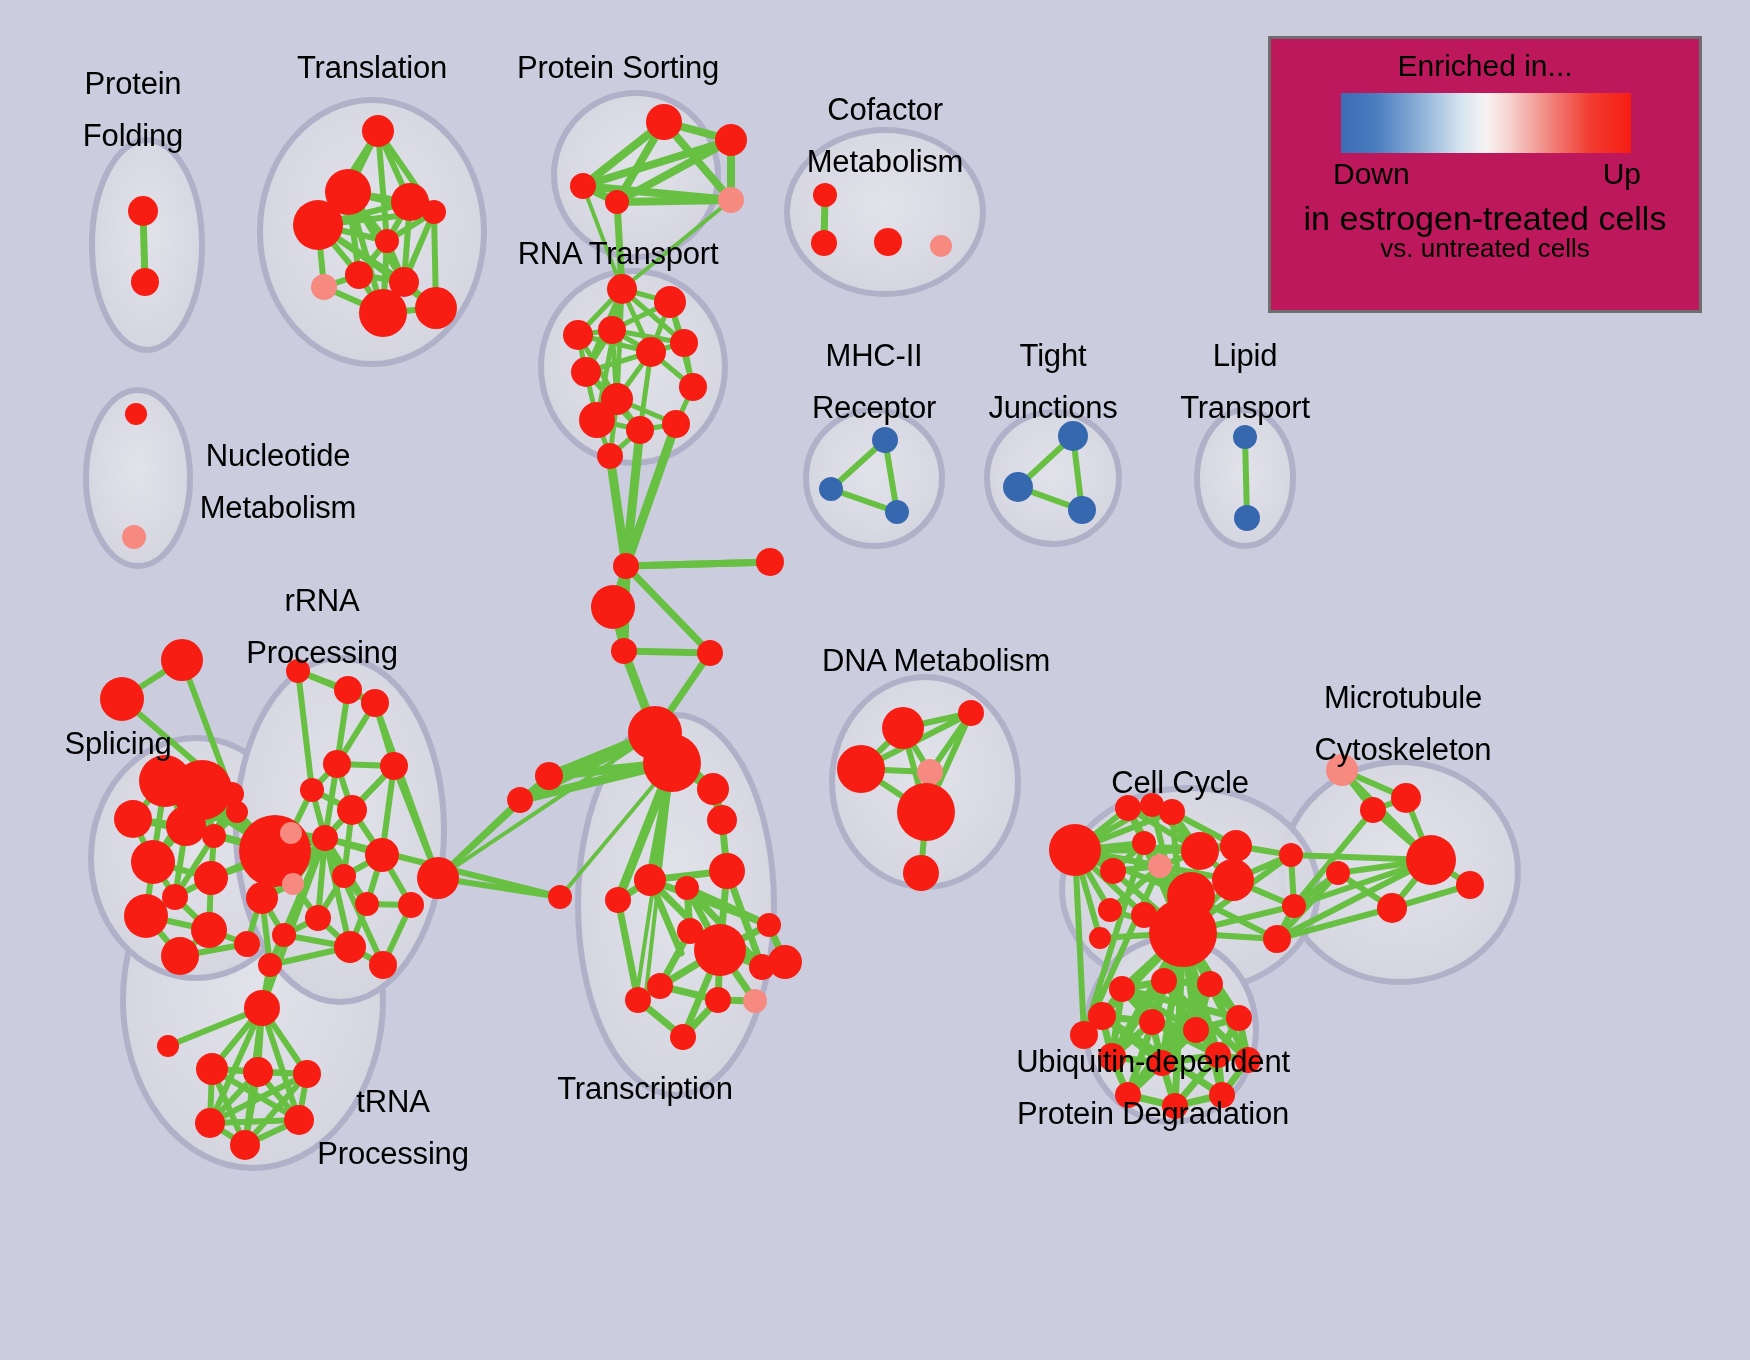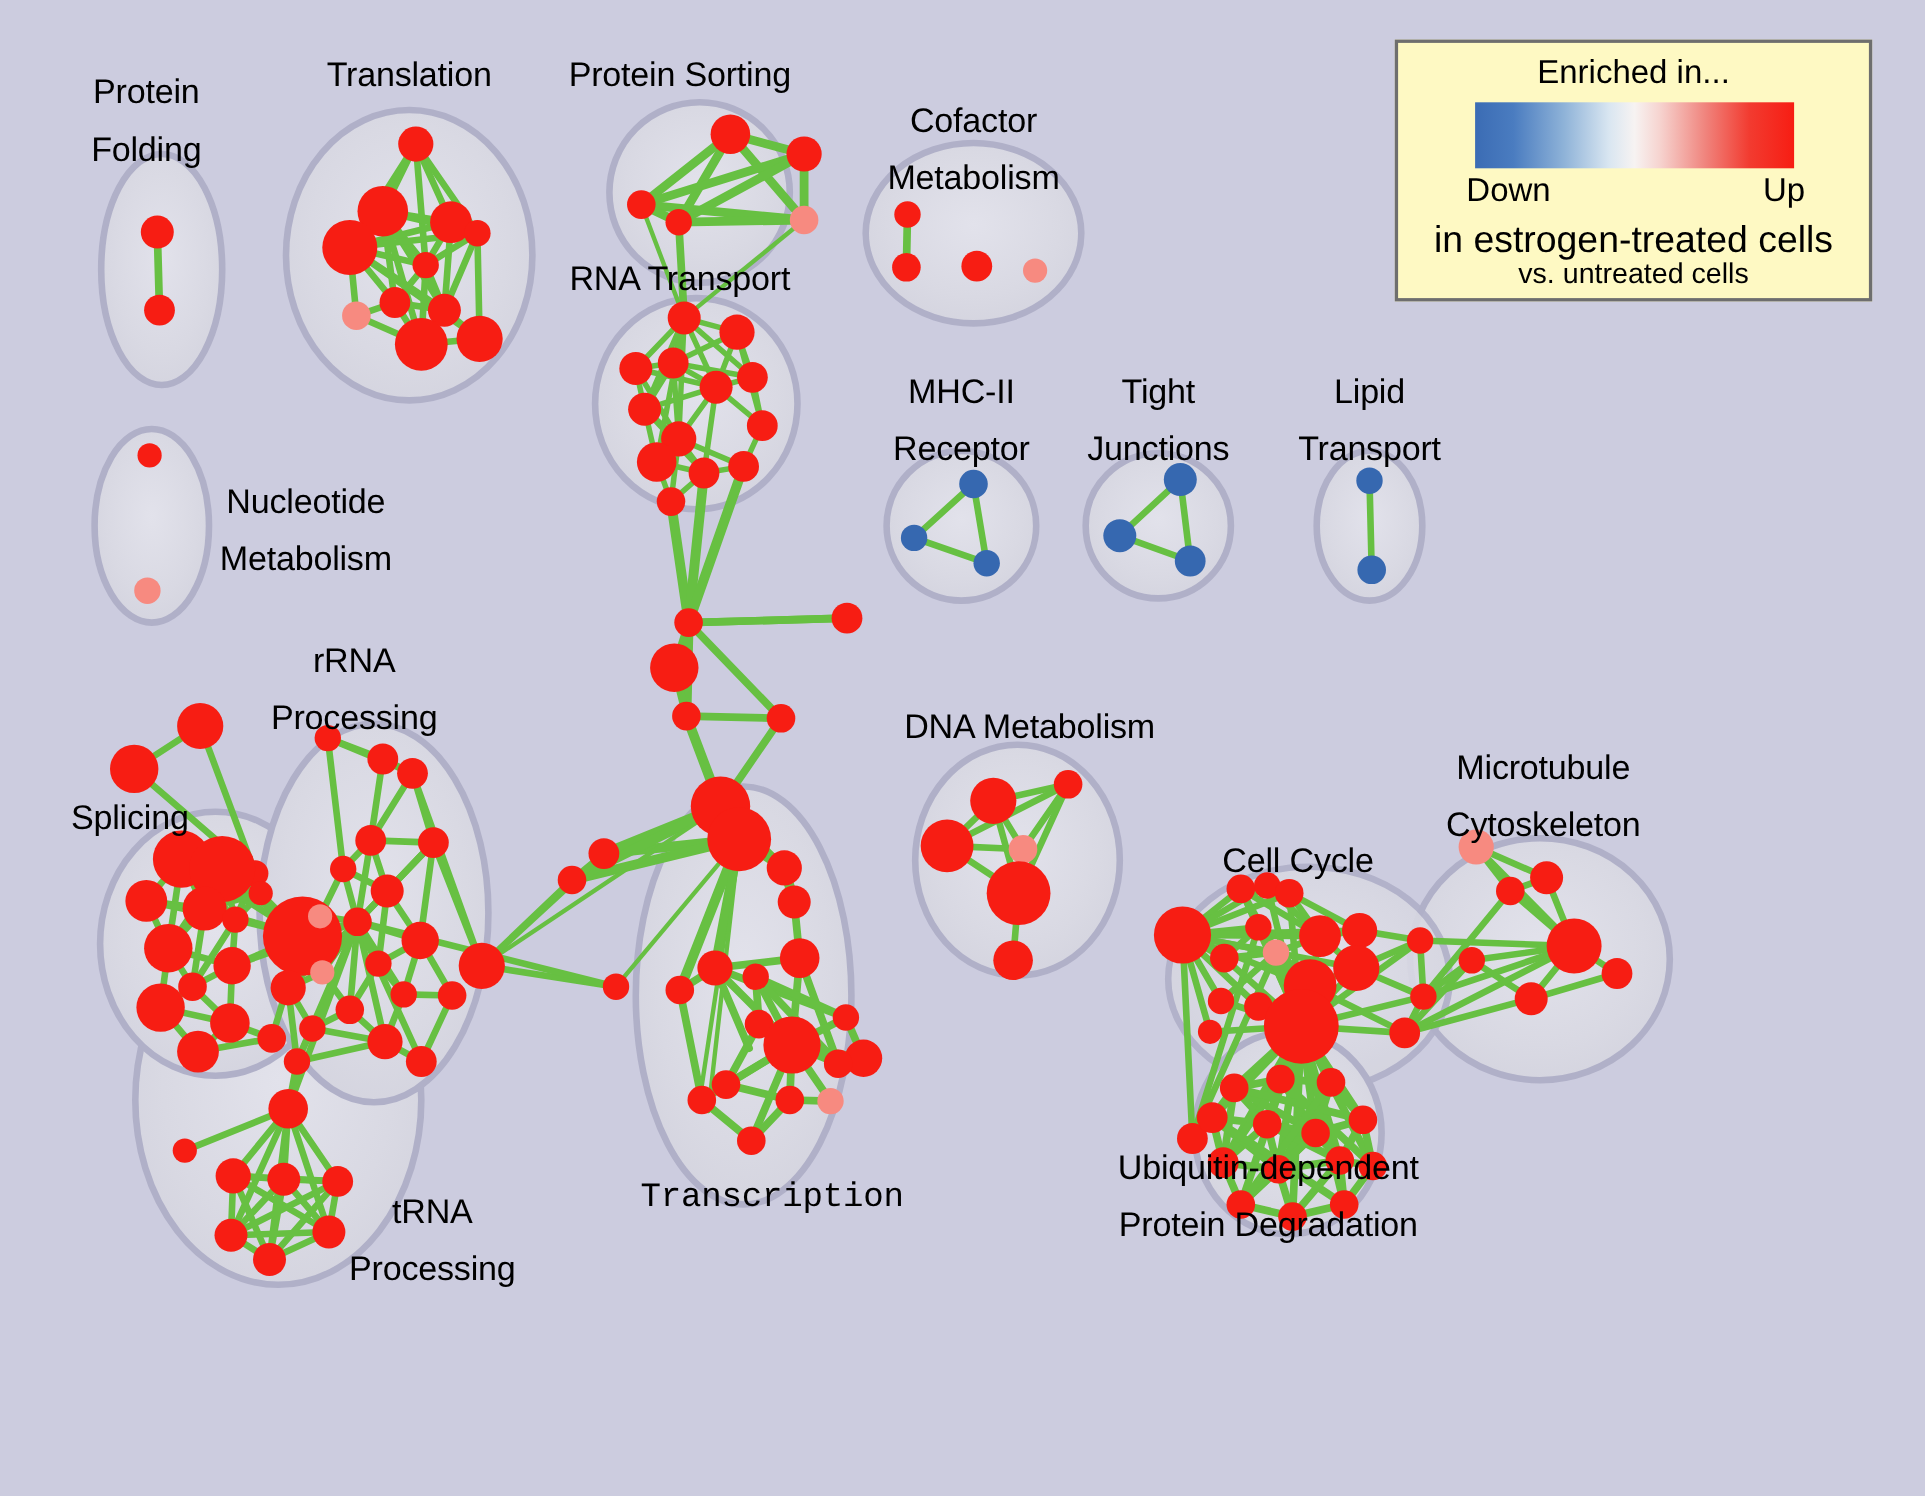--- a/index.html
+++ b/index.html
@@ -41,22 +41,22 @@
     letter-spacing: -0.2px;
     transform: translateX(-50%);
     pointer-events: none;
   }
   
   #legend-box {
     position: absolute;
     left: 1268px;
     top: 36px;
     width: 434px;
-    height: 238px;
-    background: #fef9c3;
+    height: 277px;
+    background: #be185d;
     border: 3px solid #6e6e6e;
     box-sizing: border-box;
   }
   #legend-title {
     position: absolute;
     top: 10px;
     left: 0;
     width: 100%;
     text-align: center;
     font-size: 30px;
@@ -829,21 +829,21 @@
 Receptor</div>
     <div class="cluster-label" style="left:1053px; top:330px;">Tight
 Junctions</div>
     <div class="cluster-label" style="left:1245px; top:330px;">Lipid
 Transport</div>
     <div class="cluster-label" style="left:322px; top:575px;">rRNA
 Processing</div>
     <div class="cluster-label" style="left:118px; top:718px;">Splicing</div>
     <div class="cluster-label" style="left:393px; top:1076px;">tRNA
 Processing</div>
-    <div class="cluster-label" style="left:702px; top:1063px;font-family:Liberation Mono, monospace;">Transcription</div>
+    <div class="cluster-label" style="left:645px; top:1063px;">Transcription</div>
     <div class="cluster-label" style="left:936px; top:635px;">DNA Metabolism</div>
     <div class="cluster-label" style="left:1180px; top:757px;">Cell Cycle</div>
     <div class="cluster-label" style="left:1403px; top:672px;">Microtubule
 Cytoskeleton</div>
     <div class="cluster-label" style="left:1153px; top:1036px;">Ubiquitin-dependent
 Protein Degradation</div>
 
     <div id="legend-box">
       <div id="legend-title">Enriched in...</div>
       <div id="legend-gradient"></div>

